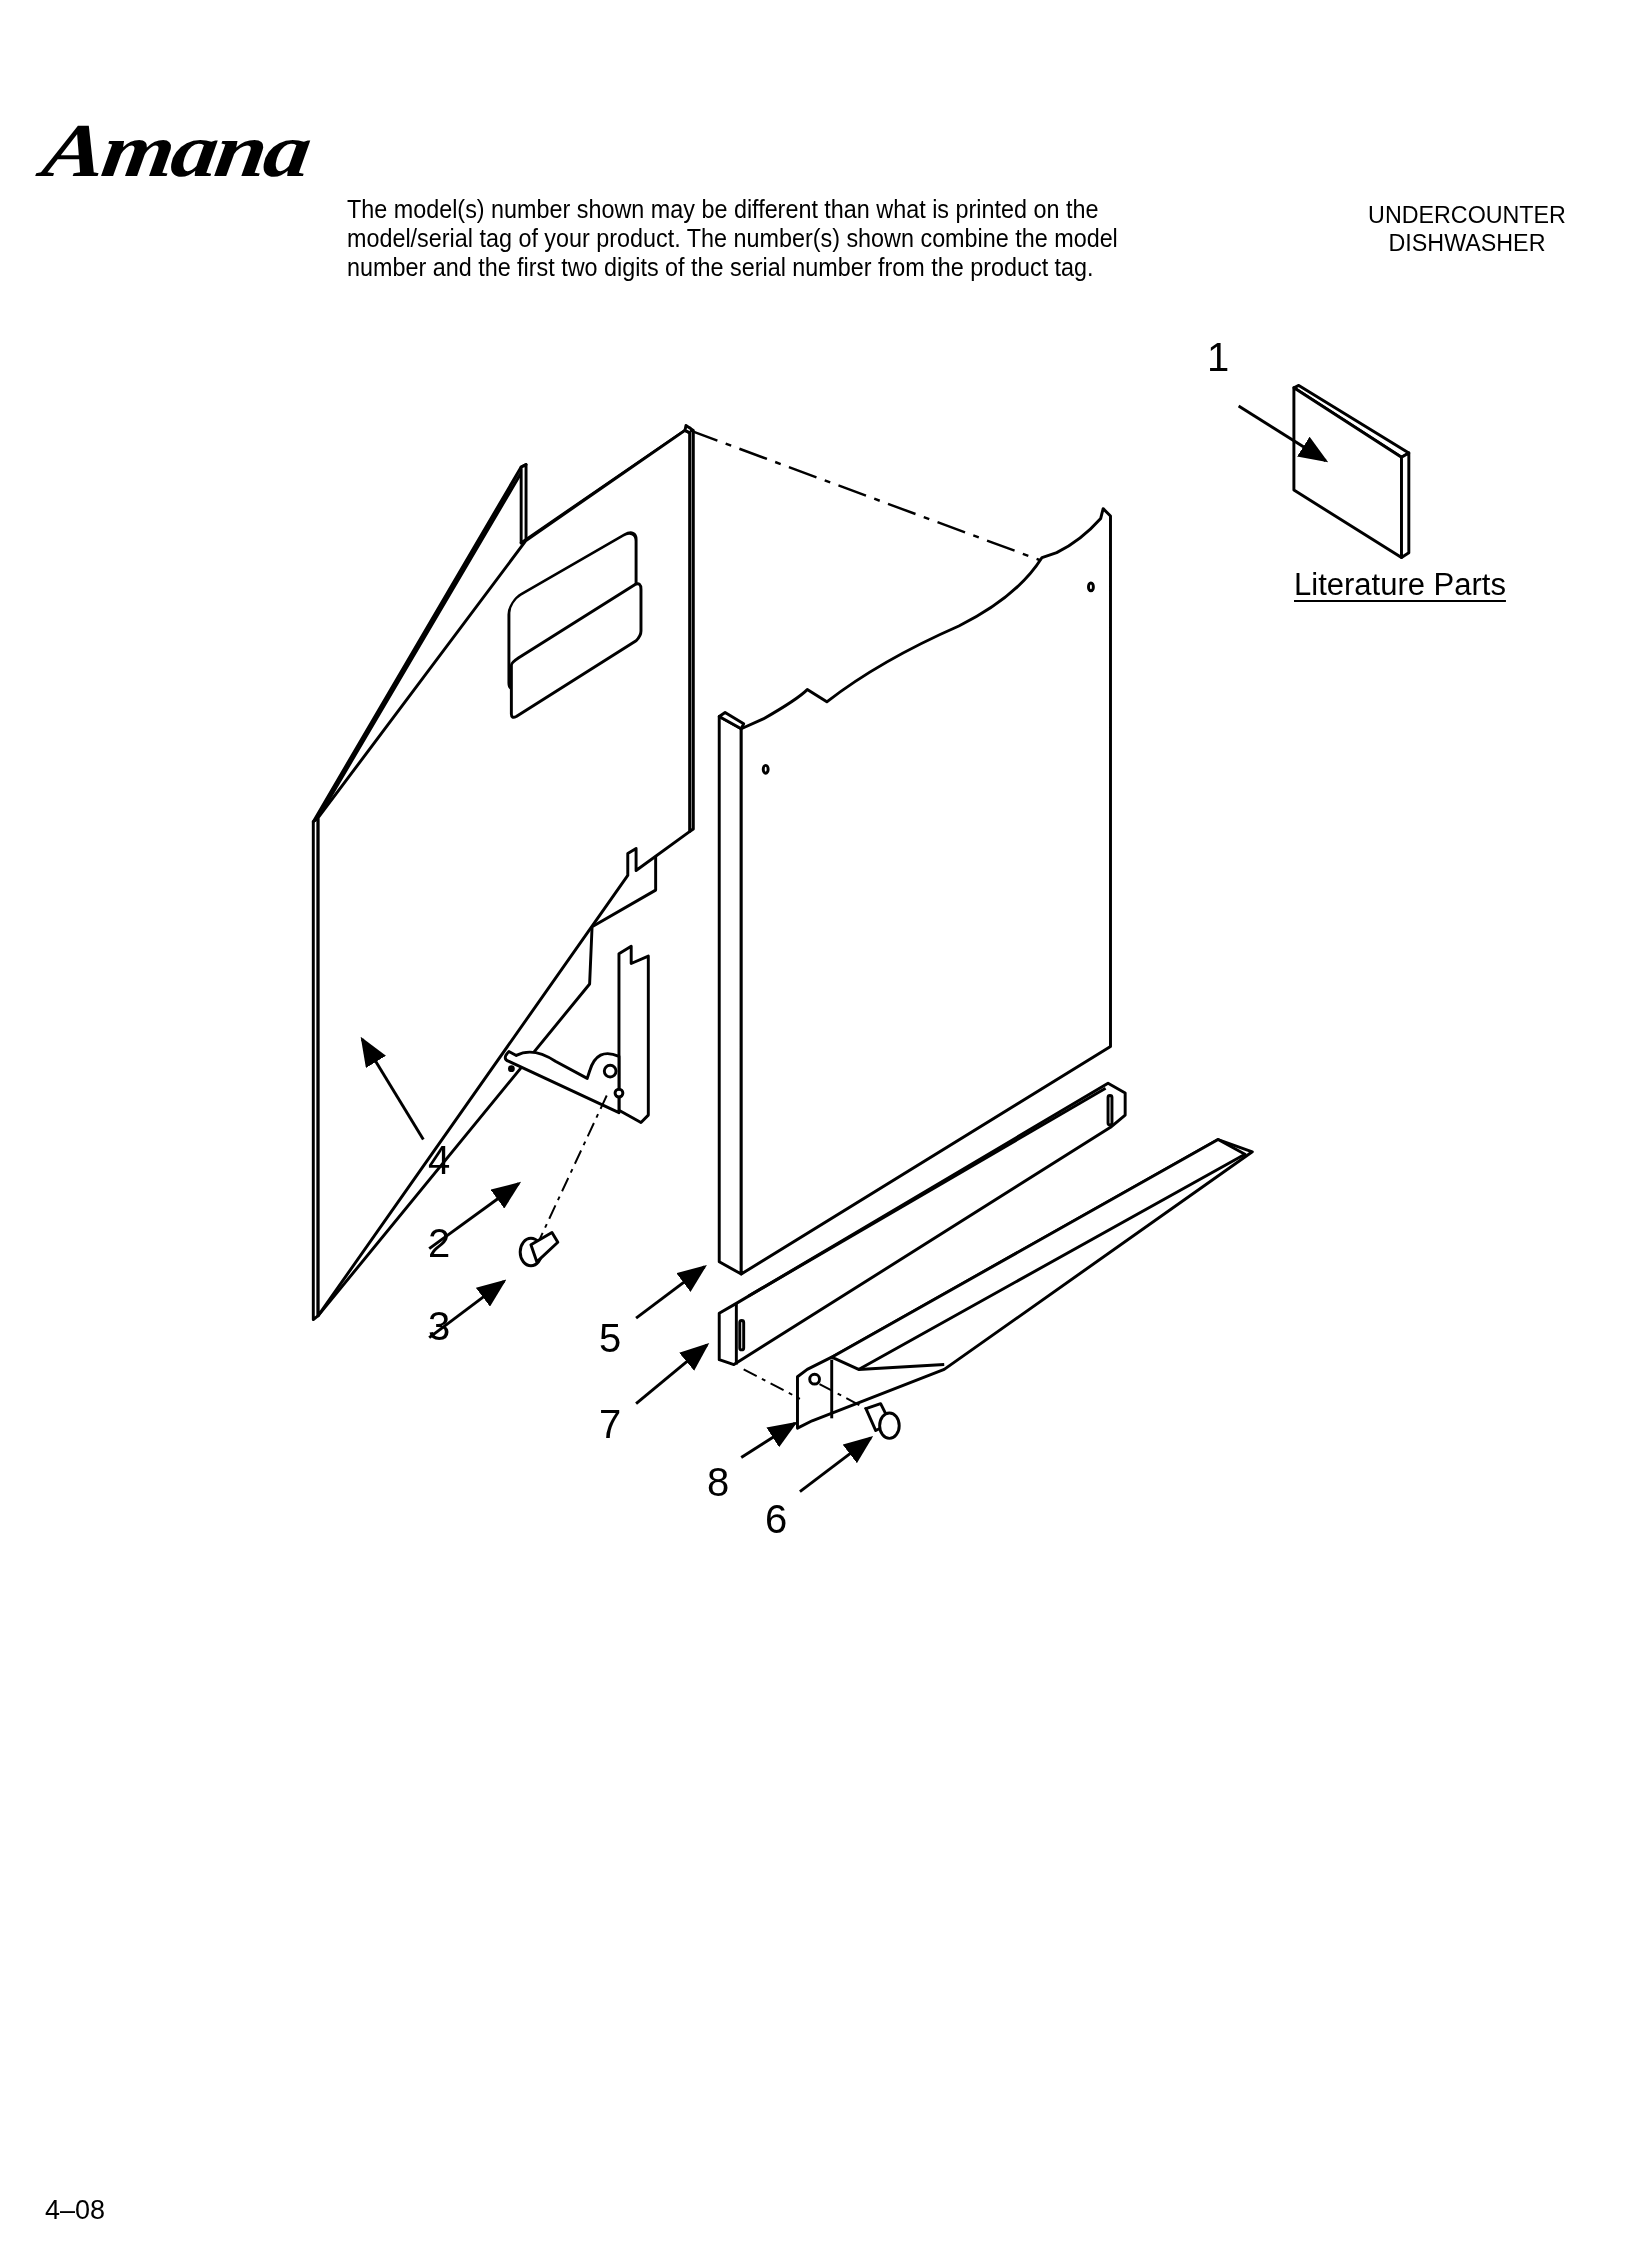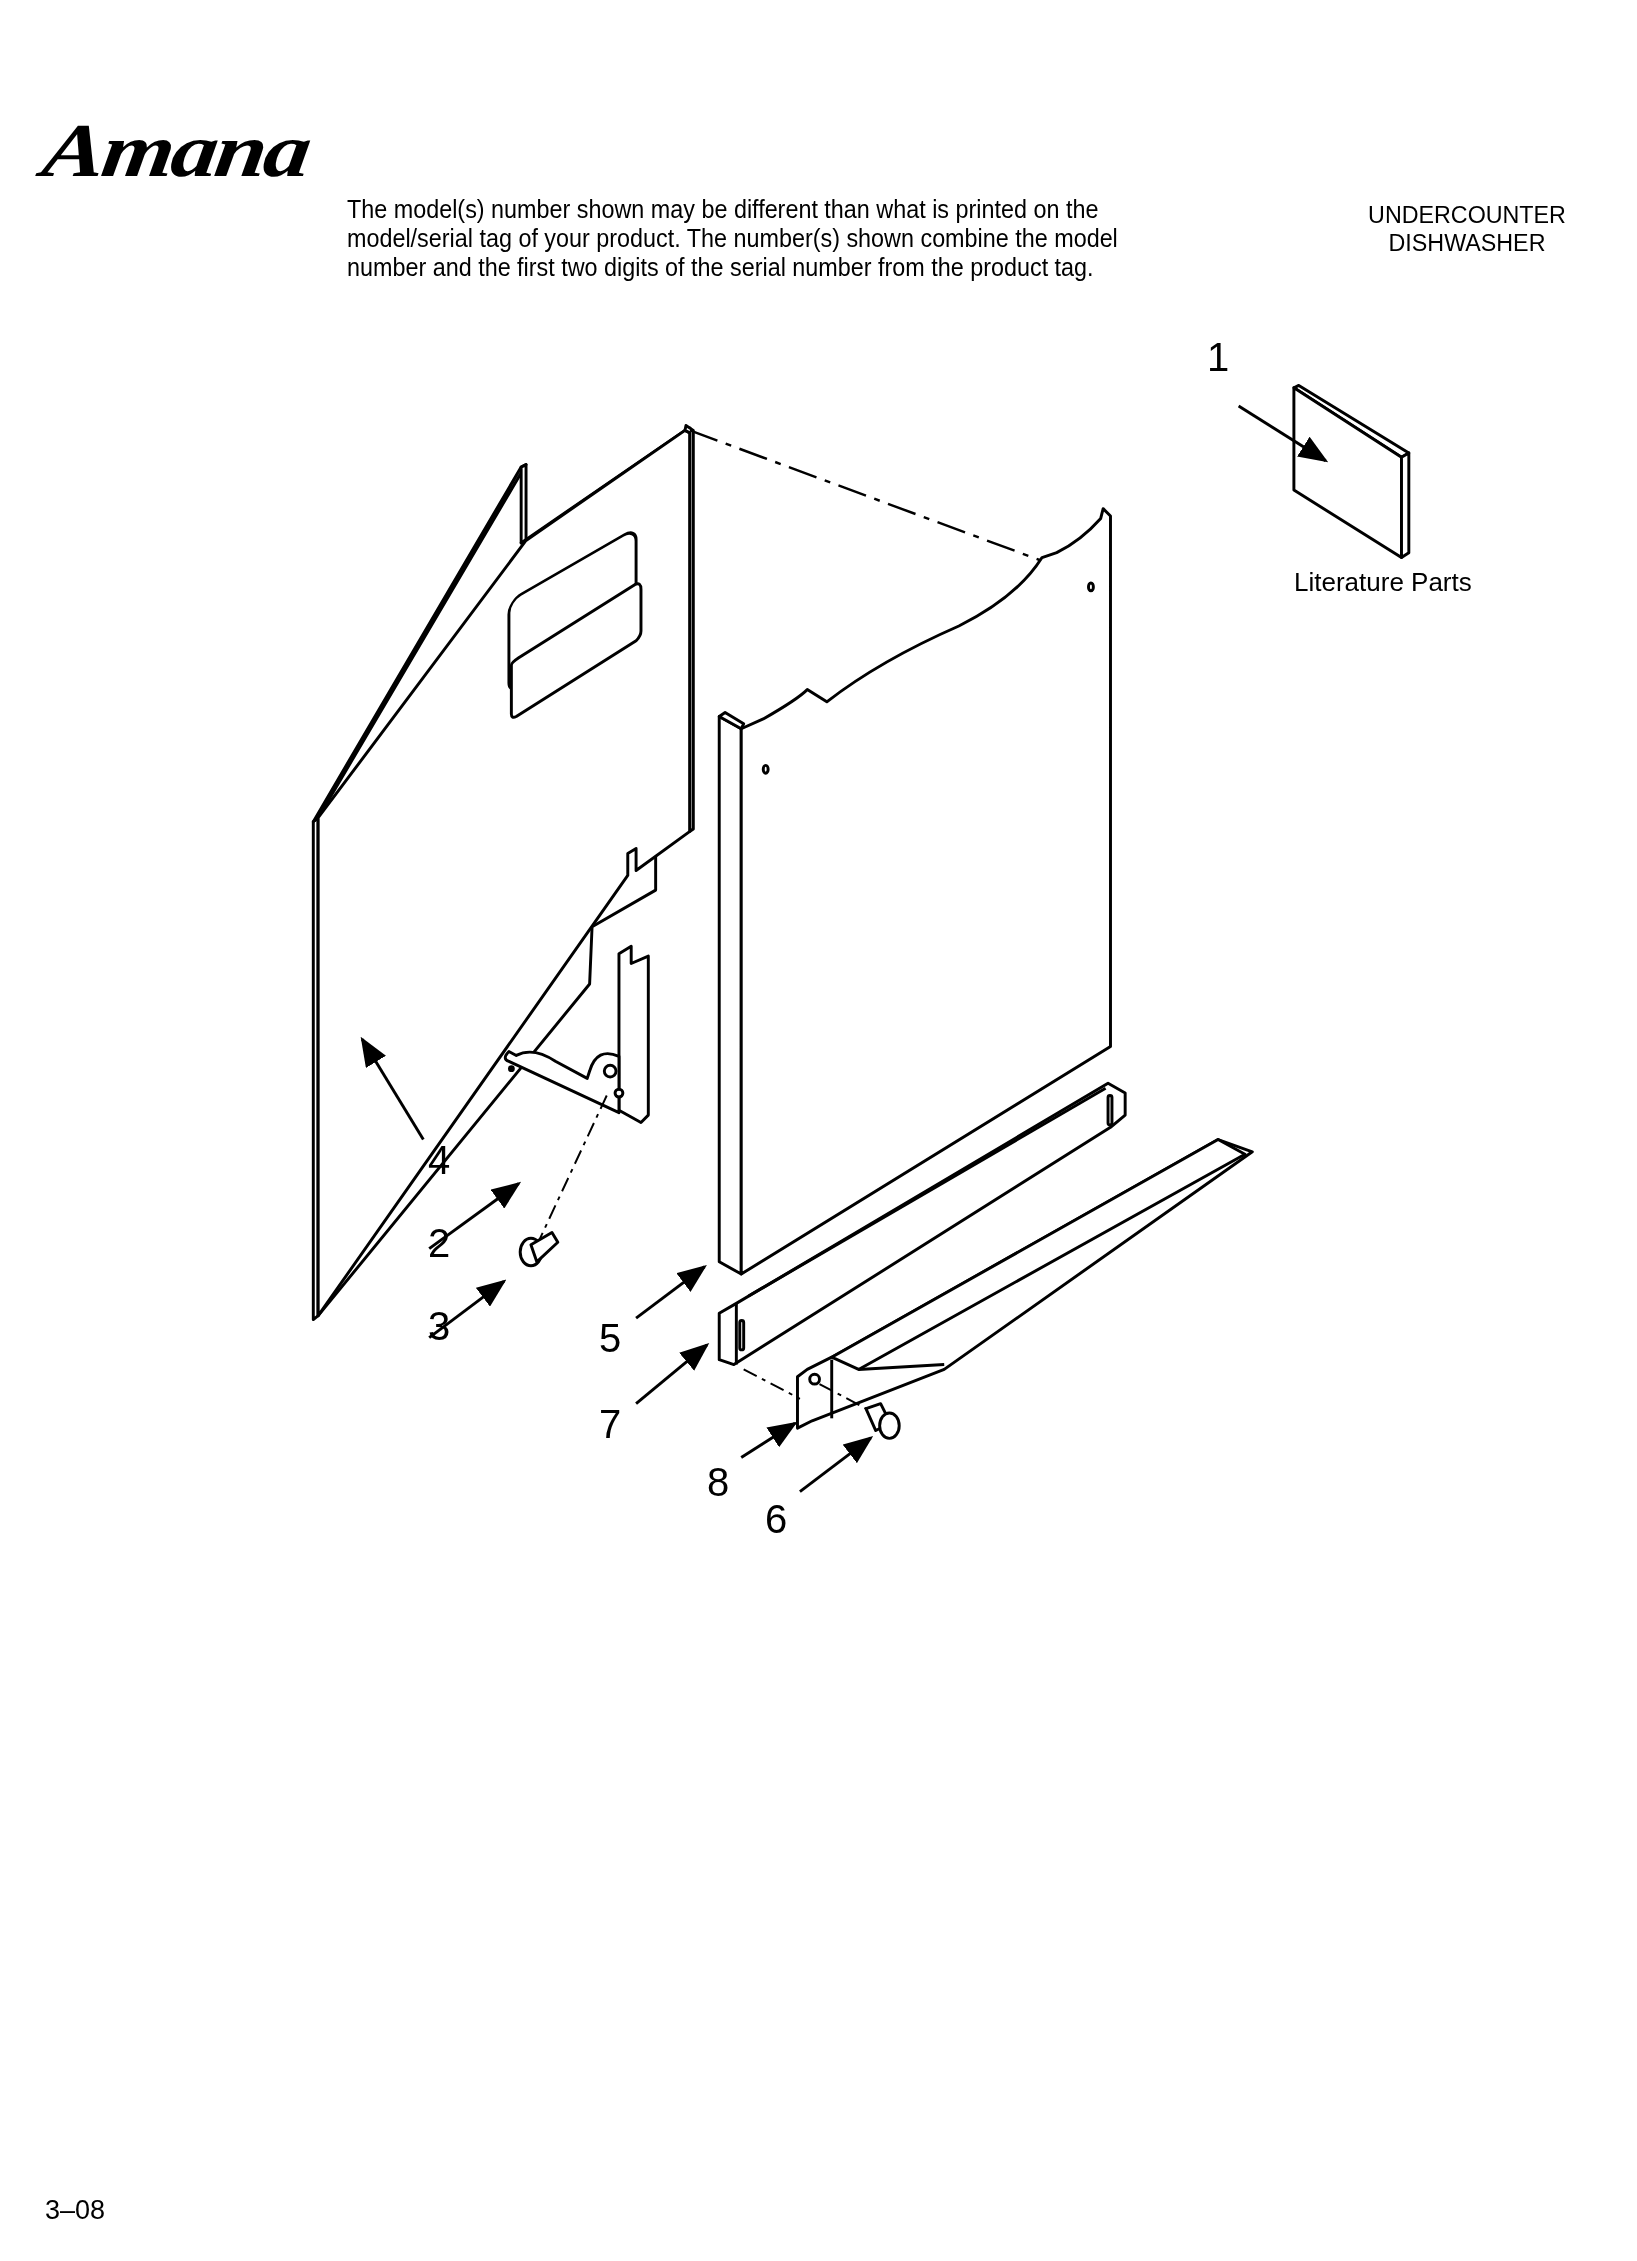--- a/index.html
+++ b/index.html
@@ -3,21 +3,21 @@
 <meta charset="utf-8">
 <style>
   html, body { margin: 0; padding: 0; background: #ffffff; }
   body { width: 1638px; height: 2261px; position: relative; overflow: hidden; font-family: "Liberation Sans", sans-serif; color: #000; }
   .abs { position: absolute; }
   .logo { left: 49px; top: 112px; font-family: "Liberation Serif", serif; font-weight: bold; font-style: italic; font-size: 93px; letter-spacing: -2.9px; line-height: 1; transform: skewX(-8deg) scaleY(0.82); transform-origin: left top; }
   .desc { left: 347px; top: 195px; font-size: 25.4px; line-height: 29px; transform: scaleX(0.92); transform-origin: left top; white-space: nowrap; }
   .desc div { height: 29px; }
   .product { left: 1330px; top: 201px; width: 274px; text-align: center; font-size: 24.5px; line-height: 28px; transform: scaleX(0.95); transform-origin: center top; }
   .callout { font-size: 40px; line-height: 1; }
-  .lit-label { left: 1294px; top: 567px; font-size: 26px; text-decoration-thickness: 2.4px; text-underline-offset: 4.9px; white-space: nowrap; }
+  .lit-label { left: 1294px; top: 567px; font-size: 31px; text-decoration: underline; text-decoration-thickness: 2.4px; text-underline-offset: 4.9px; white-space: nowrap; }
   .footer { left: 45px; top: 2195px; font-size: 27px; }
   svg.diagram { position: absolute; left: 0; top: 0; }
 </style>
 </head>
 <body>
 
 <div class="abs logo">Amana</div>
 
 <div class="abs desc">
   <div>The model(s) number shown may be different than what is printed on the</div>
@@ -122,14 +122,14 @@
 <div class="abs callout" style="left:428px; top:1140px;">4</div>
 <div class="abs callout" style="left:428px; top:1223px;">2</div>
 <div class="abs callout" style="left:428px; top:1306px;">3</div>
 <div class="abs callout" style="left:599px; top:1318px;">5</div>
 <div class="abs callout" style="left:599px; top:1404px;">7</div>
 <div class="abs callout" style="left:707px; top:1462px;">8</div>
 <div class="abs callout" style="left:765px; top:1499px;">6</div>
 
 <div class="abs lit-label">Literature Parts</div>
 
-<div class="abs footer">3–08</div>
+<div class="abs footer">4–08</div>
 
 
 </body></html>

